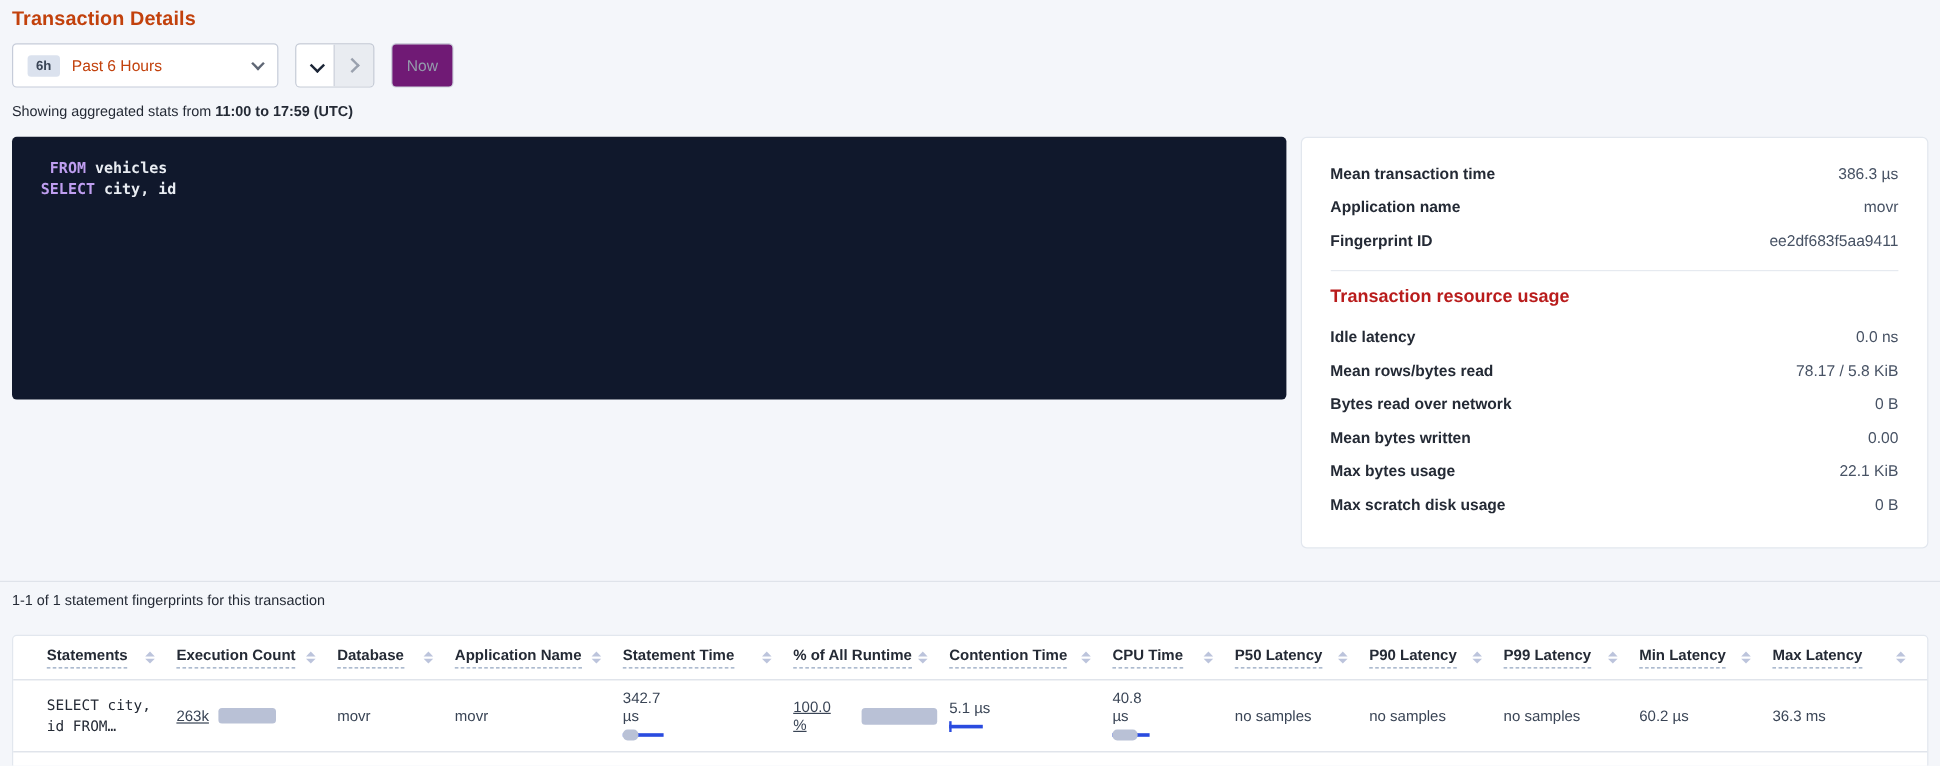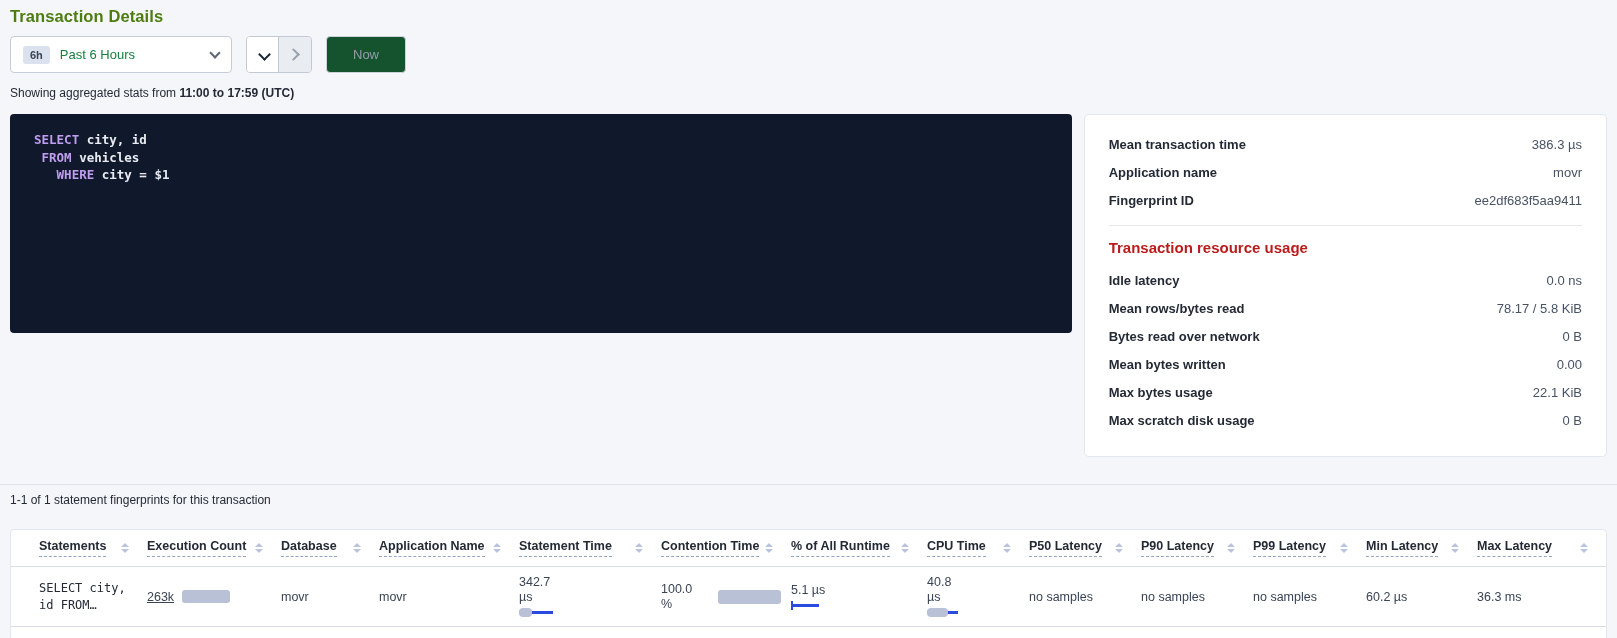--- a/index.html
+++ b/index.html
@@ -1,39 +1,39 @@
 <!DOCTYPE html>
 <html><head>
 <meta charset="utf-8">
 <style>
   * { box-sizing: border-box; }
   html,body { margin:0; padding:0; width:1617px; height:638px; overflow:hidden;
     background:#f4f6fa; font-family:"Liberation Sans",sans-serif; color:#394455; }
 
   
   .topbar { padding:7px 10px 0; }
-  .page-title { margin:0; font-size:16.5px; font-weight:bold; color:#4d7c0f; letter-spacing:.1px; }
+  .page-title { margin:0; font-size:16.5px; font-weight:bold; color:#c2410c; letter-spacing:.1px; }
   .controls { margin-top:10px; display:flex; align-items:stretch; gap:14px; height:37px; }
   .dropdown { width:222px; background:#fff; border:1px solid #c6ccd9; border-radius:4px;
     display:flex; align-items:center; padding:12px 12px; gap:10px; cursor:pointer; }
   .badge-6h { background:#dbe2ee; color:#394455; font-size:11px; font-weight:bold;
     border-radius:3px; padding:3px 7px; }
-  .dropdown-label { font-size:13px; color:#15803d; flex:1; }
+  .dropdown-label { font-size:13px; color:#c2410c; flex:1; }
   .chev-down { width:8px; height:8px; border-right:2px solid #5f6775; border-bottom:2px solid #5f6775;
     transform:rotate(45deg); margin-top:-4px; }
   .arrow-group { display:flex; border:1px solid #c3c9d4; border-radius:4px; overflow:hidden; }
   .arrow-btn { width:32px; display:flex; align-items:center; justify-content:center; cursor:pointer; }
   .arrow-prev { background:#fff; border-right:1px solid #c3c9d4; }
   .arrow-next { background:#e9ecf1; }
   .chev-left { width:9px; height:9px; border-left:2.5px solid #1b2536; border-bottom:2.5px solid #1b2536;
     transform:rotate(-45deg); margin-left:3px; }
   .chev-right { width:9px; height:9px; border-right:2.5px solid #9aa1ae; border-bottom:2.5px solid #9aa1ae;
     transform:rotate(-45deg); margin-right:3px; }
-  .now-btn { background:#14532d; border:1px solid #cdd3dc; border-radius:4px; color:#949dac;
-    font-size:13px; padding:0 26px; display:flex; align-items:center; cursor:default; }
+  .now-btn { background:#701a75; border:1px solid #cdd3dc; border-radius:4px; color:#949dac;
+    font-size:13px; padding:0 12px; display:flex; align-items:center; cursor:default; }
   .stats-caption { margin-top:13px; font-size:12px; color:#242a35; }
   .stats-caption b { font-weight:bold;margin-top:22px; }
 
   
   .content-row { display:flex; align-items:flex-start; gap:12px; padding:0 10px; margin-top:14px; }
   .sql-card { width:1063px; height:219px; background:#10182c; border-radius:4px; padding:17px 24px; }
   .sql-line { font-family:"DejaVu Sans Mono","Liberation Mono",monospace; font-size:12.5px;
     font-weight:bold; line-height:17.5px; color:#e8ecf2; white-space:pre; }
   .kw { color:#bf9ef0; }
 
@@ -71,21 +71,21 @@
   .execcell { gap:8px;text-decoration:underline; }
   .bar-gray { background:#b9c1d6; border-radius:3px; }
   .bar-exec { width:48px; height:13px; }
   .bar-runtime { width:74px; height:14px; }
   .stackcell { flex-direction:column; align-items:flex-start; justify-content:center; }
   .stack-val { font-size:12.5px; line-height:15px; }
   .minichart { position:relative; width:50px; height:10px; margin-top:3px; }
   .mini-bar { position:absolute; left:0; top:0; height:9px; background:#b9c1d6; border-radius:4px; }
   .mini-line { position:absolute; top:3px; left:0; height:3px; background:#2a4bdf; }
   .mini-tick { position:absolute; left:0; top:0; width:2px; height:9px; background:#2a4bdf; }
-  .runtimecell { gap:26px; }
+  .runtimecell { gap:26px;text-decoration:underline; }
 </style>
 </head>
 <body>
 
 <div class="topbar">
   <h1 class="page-title">Transaction Details</h1>
   <div class="controls">
     <div class="dropdown">
       <span class="badge-6h">6h</span>
       <span class="dropdown-label">Past 6 Hours</span>
@@ -99,23 +99,22 @@
         <span class="chev-right"></span>
       </div>
     </div>
     <div class="now-btn">Now</div>
   </div>
   <div class="stats-caption"><span>Showing aggregated stats from </span><b>11:00 to 17:59 (UTC)</b></div>
 </div>
 
 <div class="content-row">
   <div class="sql-card">
+    <div class="sql-line"><span> </span><span class="kw">FROM</span><span> vehicles</span></div>
     <div class="sql-line"><span></span><span class="kw">SELECT</span><span> city, id</span></div>
-    <div class="sql-line"><span> </span><span class="kw">FROM</span><span> vehicles</span></div>
-    <div class="sql-line"><span>   </span><span class="kw">WHERE</span><span> city = $1</span></div>
   </div>
 
   <div class="summary-card">
     <div class="srow">
       <span class="lbl">Mean transaction time</span>
       <span class="val">386.3 µs</span>
     </div>
     <div class="srow">
       <span class="lbl">Application name</span>
       <span class="val">movr</span>
@@ -187,28 +186,28 @@
         </span>
     </div>
     <div class="th">
       <span class="th-label">Statement Time</span>
       <span class="sorticon">
           <span class="tri-up"></span>
           <span class="tri-down"></span>
         </span>
     </div>
     <div class="th">
+      <span class="th-label">% of All Runtime</span>
+      <span class="sorticon">
+          <span class="tri-up"></span>
+          <span class="tri-down"></span>
+        </span>
+    </div>
+    <div class="th">
       <span class="th-label">Contention Time</span>
-      <span class="sorticon">
-          <span class="tri-up"></span>
-          <span class="tri-down"></span>
-        </span>
-    </div>
-    <div class="th">
-      <span class="th-label">% of All Runtime</span>
       <span class="sorticon">
           <span class="tri-up"></span>
           <span class="tri-down"></span>
         </span>
     </div>
     <div class="th">
       <span class="th-label">CPU Time</span>
       <span class="sorticon">
           <span class="tri-up"></span>
           <span class="tri-down"></span>

